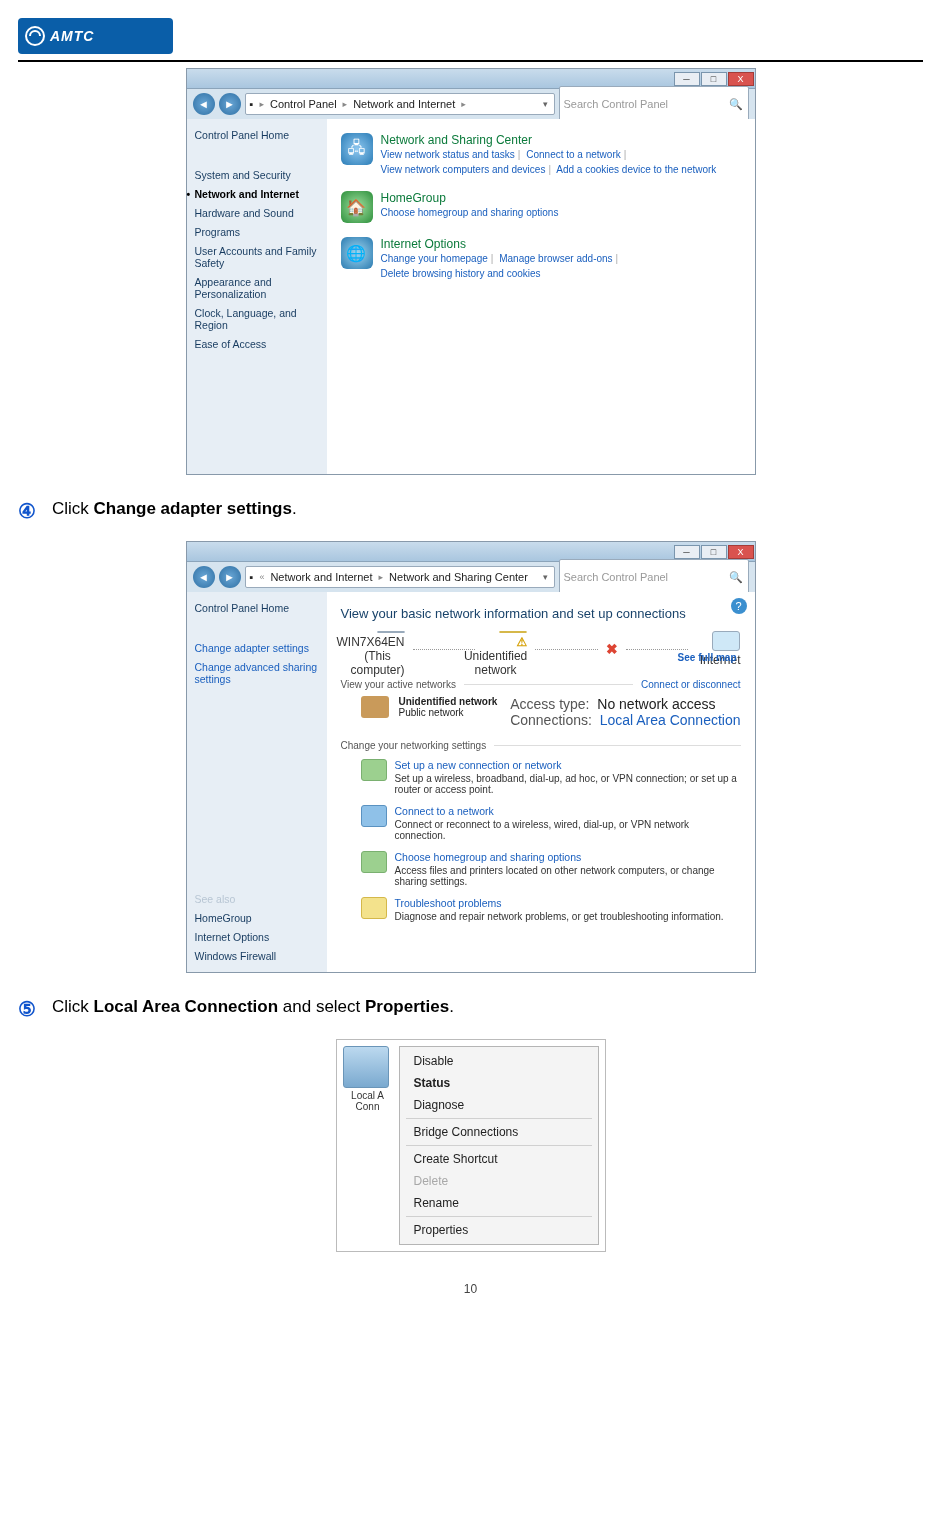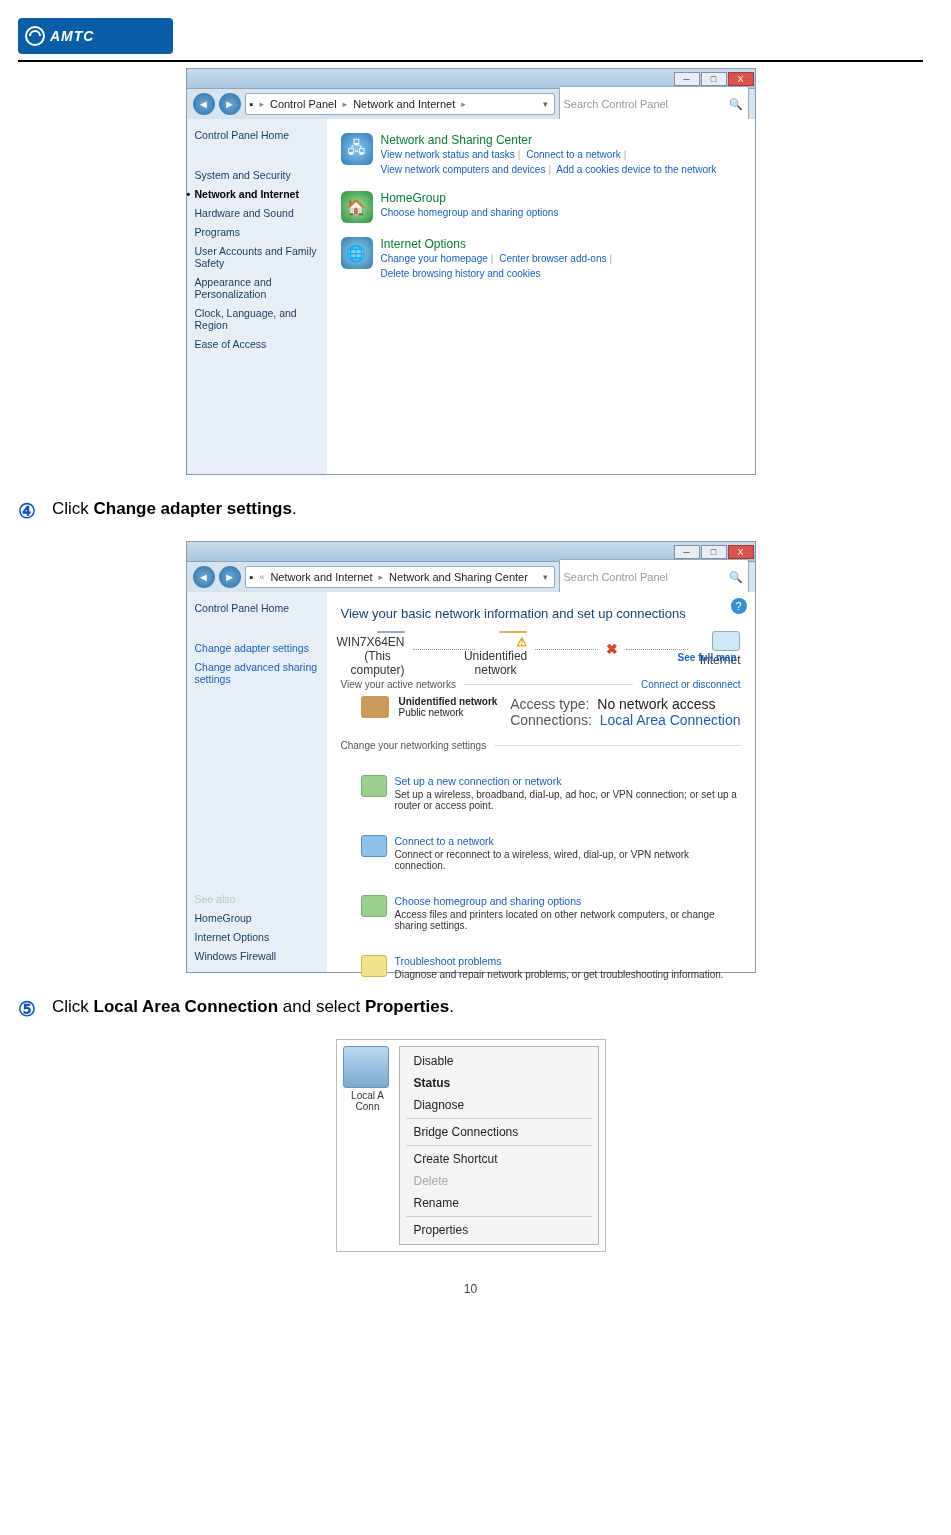--- a/index.html
+++ b/index.html
@@ -54,21 +54,21 @@
   .section-label { font-size:10px; color:#555; margin:12px 0 6px 0; display:flex;align-items:center;gap:8px;}
   .section-label .line { flex:1; border-top:1px solid #ddd;}
   .connordisc { color:#1a5fbe;}
   .netbox { display:flex; gap:10px; padding-left:20px; margin-bottom:10px;}
   .benchicon { width:28px;height:22px;background:#c99a5a;border-radius:3px;}
   .netinfo { font-size:10px;}
   .netinfo .b { font-weight:bold;}
   .netright { margin-left:auto; font-size:14px; text-align:left; }
   .netright .lab { color:#555;}
   .netright .val { color:#1a5fbe;}
-  .task { display:flex; gap:8px; margin:24px 0 10px 20px;}
+  .task { display:flex; gap:8px; margin:8px 0 10px 20px;}
   .taskicon { width:26px;height:22px;background:#9cd08f;border:1px solid #7ab070;border-radius:3px;flex-shrink:0;}
   .taskicon.blue{background:#8fc1e8;border-color:#5a92c1;}
   .taskicon.yellow{background:#f3e28c;border-color:#d4b84a;}
   .task .tlink { color:#1a5fbe; font-size:10.5px;}
   .task .tdesc { color:#333; font-size:10px; margin-top:2px; max-width:400px;}
   
   .ctxshot { width:270px; border:1px solid #bbb; background:#fff; padding:6px; display:flex; gap:6px;}
   .lacicon { width:50px; text-align:center; font-size:10px; color:#333;}
   .lacicon .icon { width:46px;height:42px;background:linear-gradient(#bcd9ef,#7aa9cf);border:1px solid #6a95b8; border-radius:3px; margin-bottom:2px;}
   .ctxmenu { flex:1; border:1px solid #b5b5b5; background:#f4f4f4; font-size:12px; padding:3px 0;}
@@ -154,21 +154,21 @@
               <div class="cat-title">HomeGroup</div>
               <div class="cat-links"><span>Choose homegroup and sharing options</span></div>
             </div>
           </div>
           <div class="main-row">
             <div class="caticon" style="background:radial-gradient(#a0d7f0,#2a7ab0)">🌐</div>
             <div>
               <div class="cat-title">Internet Options</div>
               <div class="cat-links">
                 <span>Change your homepage</span><span class="div">|</span>
-                <span>Center browser add-ons</span><span class="div">|</span><br>
+                <span>Manage browser add-ons</span><span class="div">|</span><br>
                 <span>Delete browsing history and cookies</span>
               </div>
             </div>
           </div>
         </div>
       </div>
     </div>
   </div>
 
   <div class="step">

